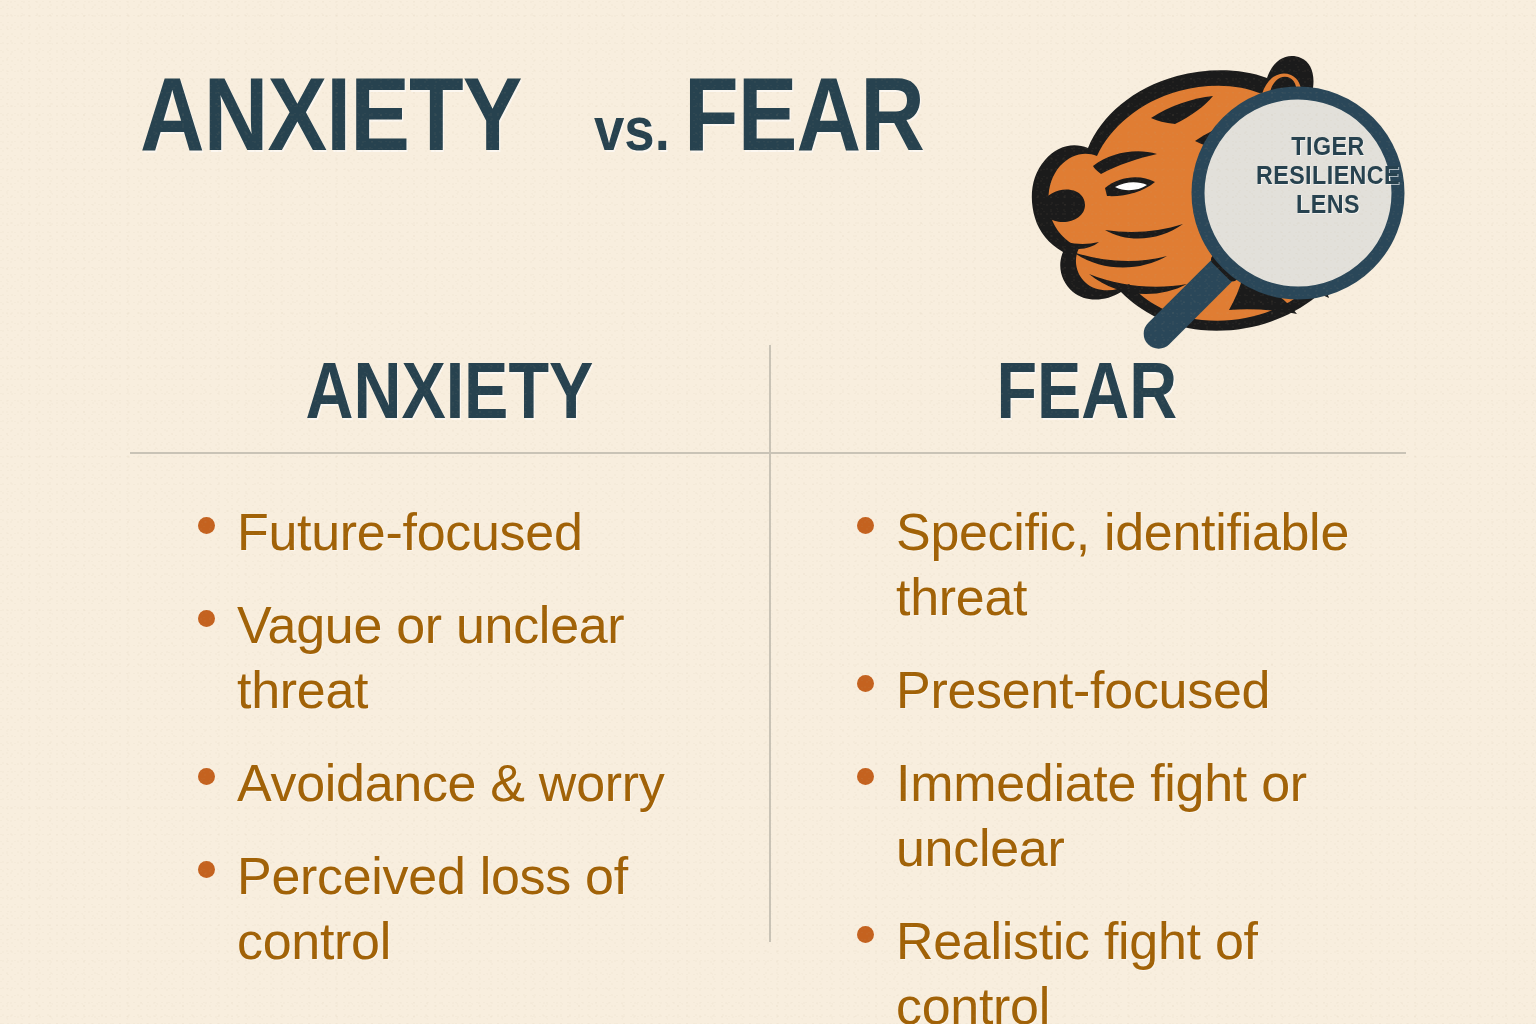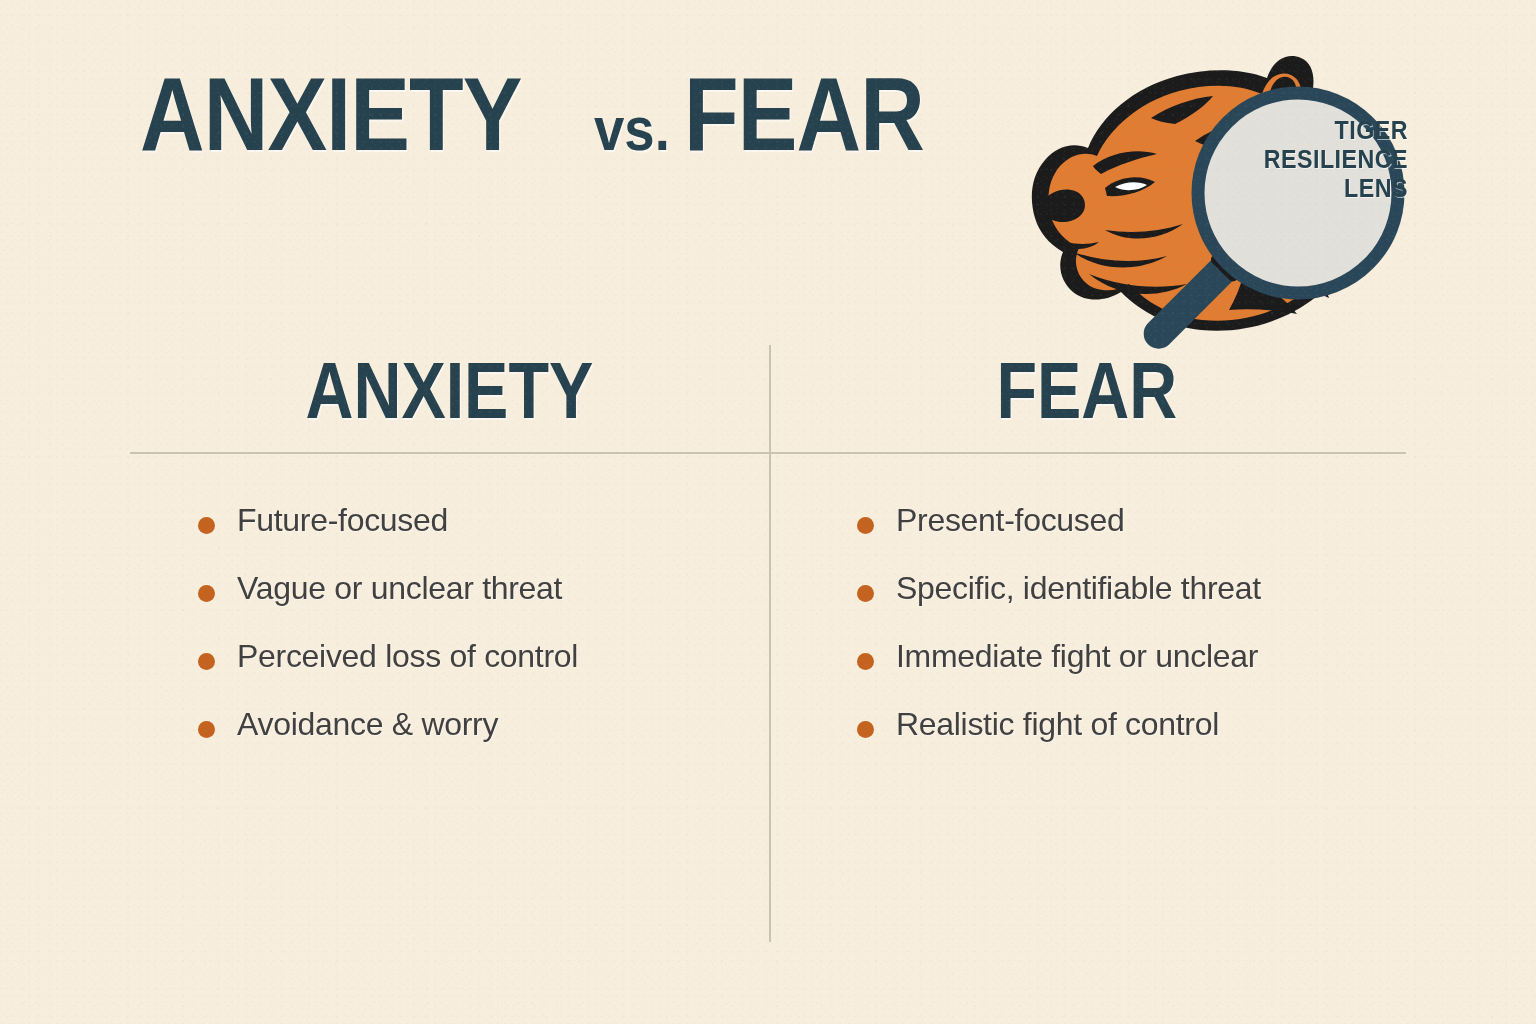--- a/index.html
+++ b/index.html
@@ -70,23 +70,23 @@
     top: 40px;
     width: 560px;
     height: 340px;
     z-index: 4;
   }
   .art svg { display: block; width: 100%; height: 100%; }
 
   .lens-text {
     position: absolute;
     left: 1242px;
-    top: 116px;
+    top: 132px;
     width: 172px;
-    text-align: right;
+    text-align: center;
     z-index: 6;
     pointer-events: none;
   }
   .lens-text div {
     font-size: 25px;
     font-weight: 700;
     color: #27424f;
     letter-spacing: .5px;
     line-height: 1.16;
     transform: scaleX(.93);
@@ -144,22 +144,22 @@
   .bullet-dot {
     width: 17px;
     height: 17px;
     border-radius: 50%;
     background: #c4621f;
     flex: none;
     margin-top: 17px;
     margin-right: 22px;
   }
   .bullet-text {
-    font-size: 32px;
-    color: #404040;
+    font-size: 52px;
+    color: #a16207;
     line-height: 1.25;
     letter-spacing: -.3px;
     text-shadow: 1px 1px 0 rgba(255,255,255,.45);
   }
 
   
   .v-divider {
     position: absolute;
     left: 769px;
     top: 345px;
@@ -298,36 +298,36 @@
       <div class="bullet-row">
         <span class="bullet-dot"></span>
         <span class="bullet-text">Future-focused</span>
       </div>
       <div class="bullet-row">
         <span class="bullet-dot"></span>
         <span class="bullet-text">Vague or unclear threat</span>
       </div>
       <div class="bullet-row">
         <span class="bullet-dot"></span>
+        <span class="bullet-text">Avoidance &amp; worry</span>
+      </div>
+      <div class="bullet-row">
+        <span class="bullet-dot"></span>
         <span class="bullet-text">Perceived loss of control</span>
       </div>
-      <div class="bullet-row">
-        <span class="bullet-dot"></span>
-        <span class="bullet-text">Avoidance &amp; worry</span>
-      </div>
     </div>
 
     <div class="col-body right">
       <div class="bullet-row">
         <span class="bullet-dot"></span>
+        <span class="bullet-text">Specific, identifiable threat</span>
+      </div>
+      <div class="bullet-row">
+        <span class="bullet-dot"></span>
         <span class="bullet-text">Present-focused</span>
-      </div>
-      <div class="bullet-row">
-        <span class="bullet-dot"></span>
-        <span class="bullet-text">Specific, identifiable threat</span>
       </div>
       <div class="bullet-row">
         <span class="bullet-dot"></span>
         <span class="bullet-text">Immediate fight or unclear</span>
       </div>
       <div class="bullet-row">
         <span class="bullet-dot"></span>
         <span class="bullet-text">Realistic fight of control</span>
       </div>
     </div>

